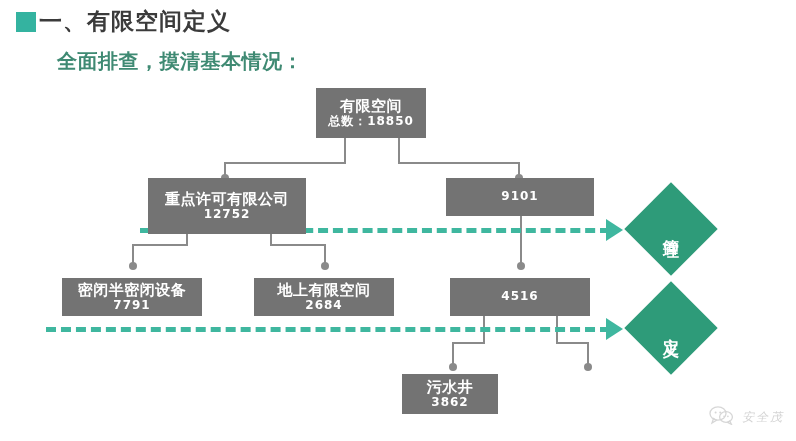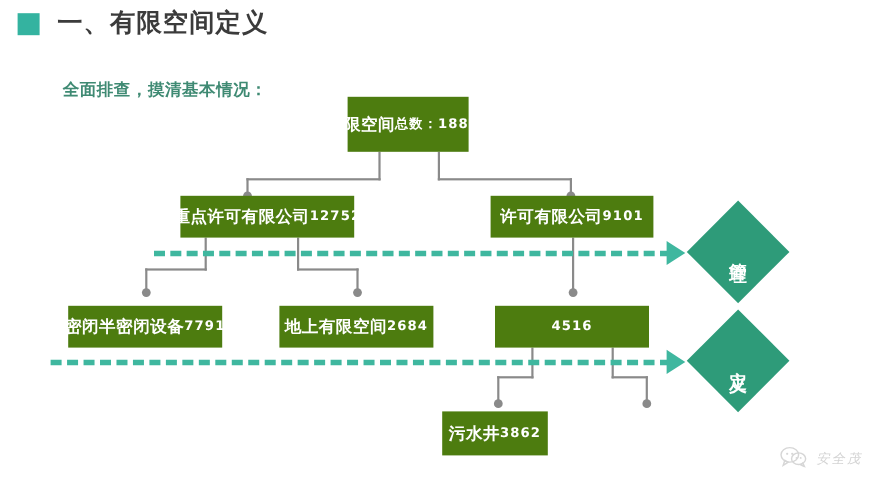--- a/index.html
+++ b/index.html
@@ -18,55 +18,56 @@
     overflow: hidden;
   }
 
   
   #heading {
     position: absolute;
     left: 16px;
     top: 10px;
     display: flex;
     align-items: center;
-    gap: 16px;
+    gap: 3px;
   }
   #heading .bullet {
     width: 20px;
     height: 20px;
     background: #34b3a0;
     display: block;
   }
   #heading .htext {
     font-size: 23px;
     font-weight: bold;
     color: #3b3b3b;
     letter-spacing: 1px;
     line-height: 1;
     white-space: nowrap;
   }
 
   
   #subtitle {
     position: absolute;
     left: 57px;
-    top: 72px;
-    font-size: 15px;
+    top: 48px;
+    font-size: 20px;
     font-weight: bold;
     color: #3f8a73;
     letter-spacing: 0.5px;
     white-space: nowrap;
   }
 
   
   .node {
     position: absolute;
-    background: #4d7c0f;
+    background: #737373;
     color: #ffffff;
     display: flex;
+    flex-direction: column;
     align-items: center;
     justify-content: center;
     text-align: right;
     line-height: 1.12;
     box-sizing: border-box;
   }
   .node .nlabel {
     font-size: 15px;
     font-weight: bold;
     white-space: nowrap;
@@ -206,27 +207,26 @@
   <div class="arrowhead" style="left:606px; top:219px;"></div>
 
   <div class="dashline" style="left:46px; top:327px; width:564px;"></div>
   <div class="arrowhead" style="left:606px; top:318px;"></div>
 
   <div class="node" style="left:316px; top:88px; width:110px; height:50px;">
     <span class="nlabel">有限空间</span>
     <span class="nvalue">总数：18850</span>
   </div>
 
-  <div class="node" style="left:148px; top:178px; width:158px; height:38px;margin-left:16px;">
+  <div class="node" style="left:148px; top:178px; width:158px; height:56px;">
     <span class="nlabel">重点许可有限公司</span>
     <span class="nvalue">12752</span>
   </div>
 
   <div class="node" style="left:446px; top:178px; width:148px; height:38px;">
-    <span class="nlabel">许可有限公司</span>
     <span class="nvalue">9101</span>
   </div>
 
   <div class="node" style="left:62px; top:278px; width:140px; height:38px;">
     <span class="nlabel">密闭半密闭设备</span>
     <span class="nvalue">7791</span>
   </div>
 
   <div class="node" style="left:254px; top:278px; width:140px; height:38px;">
     <span class="nlabel">地上有限空间</span>

